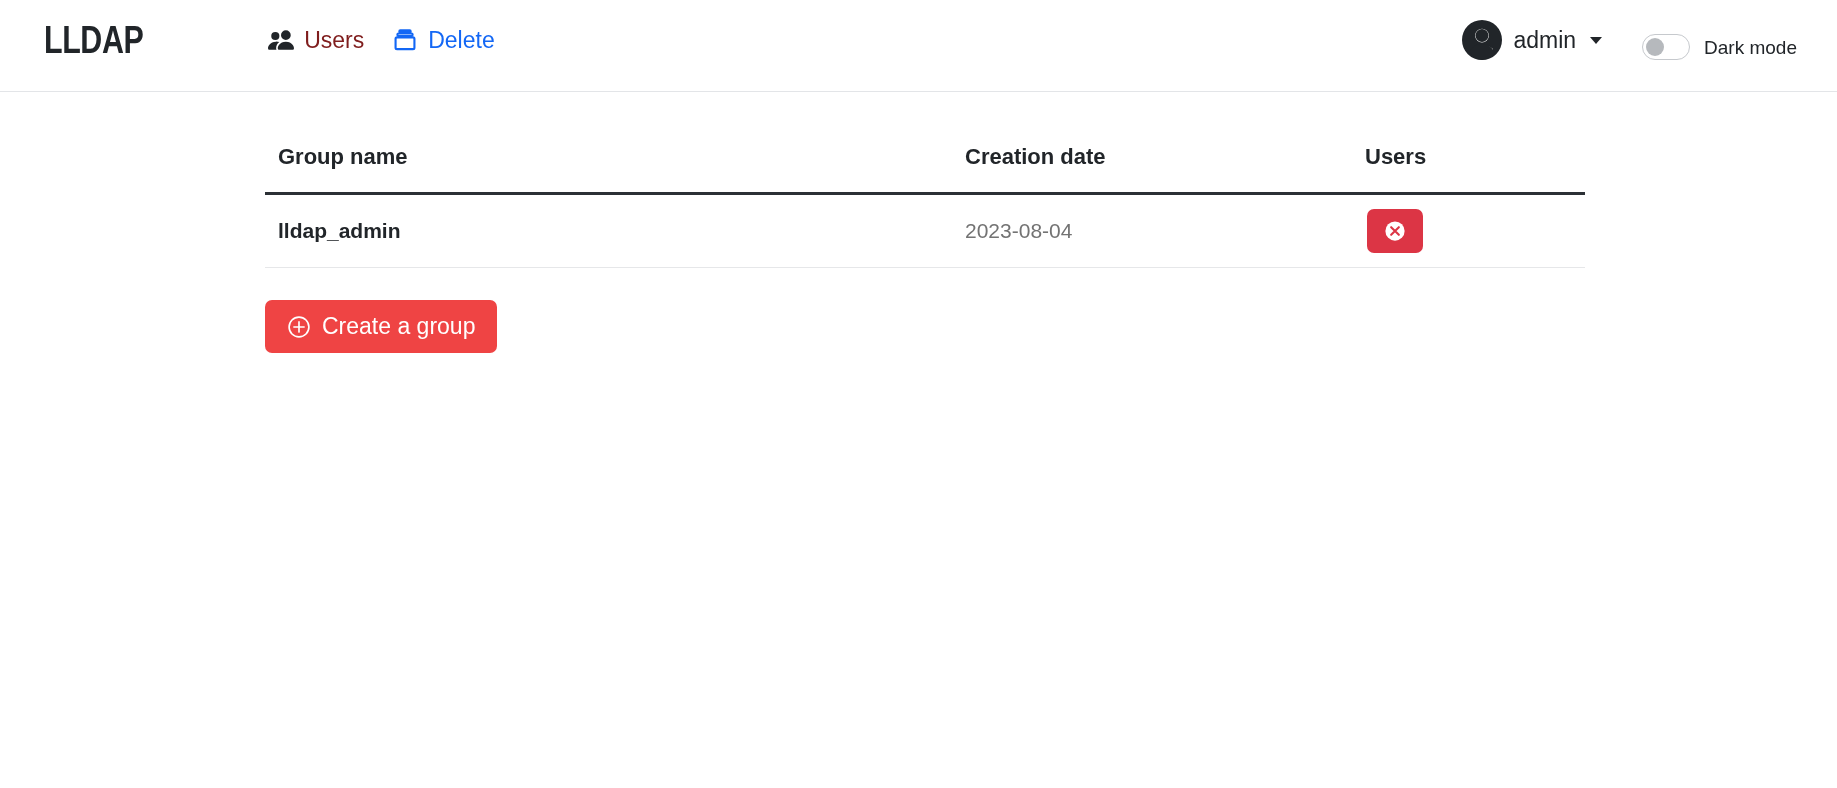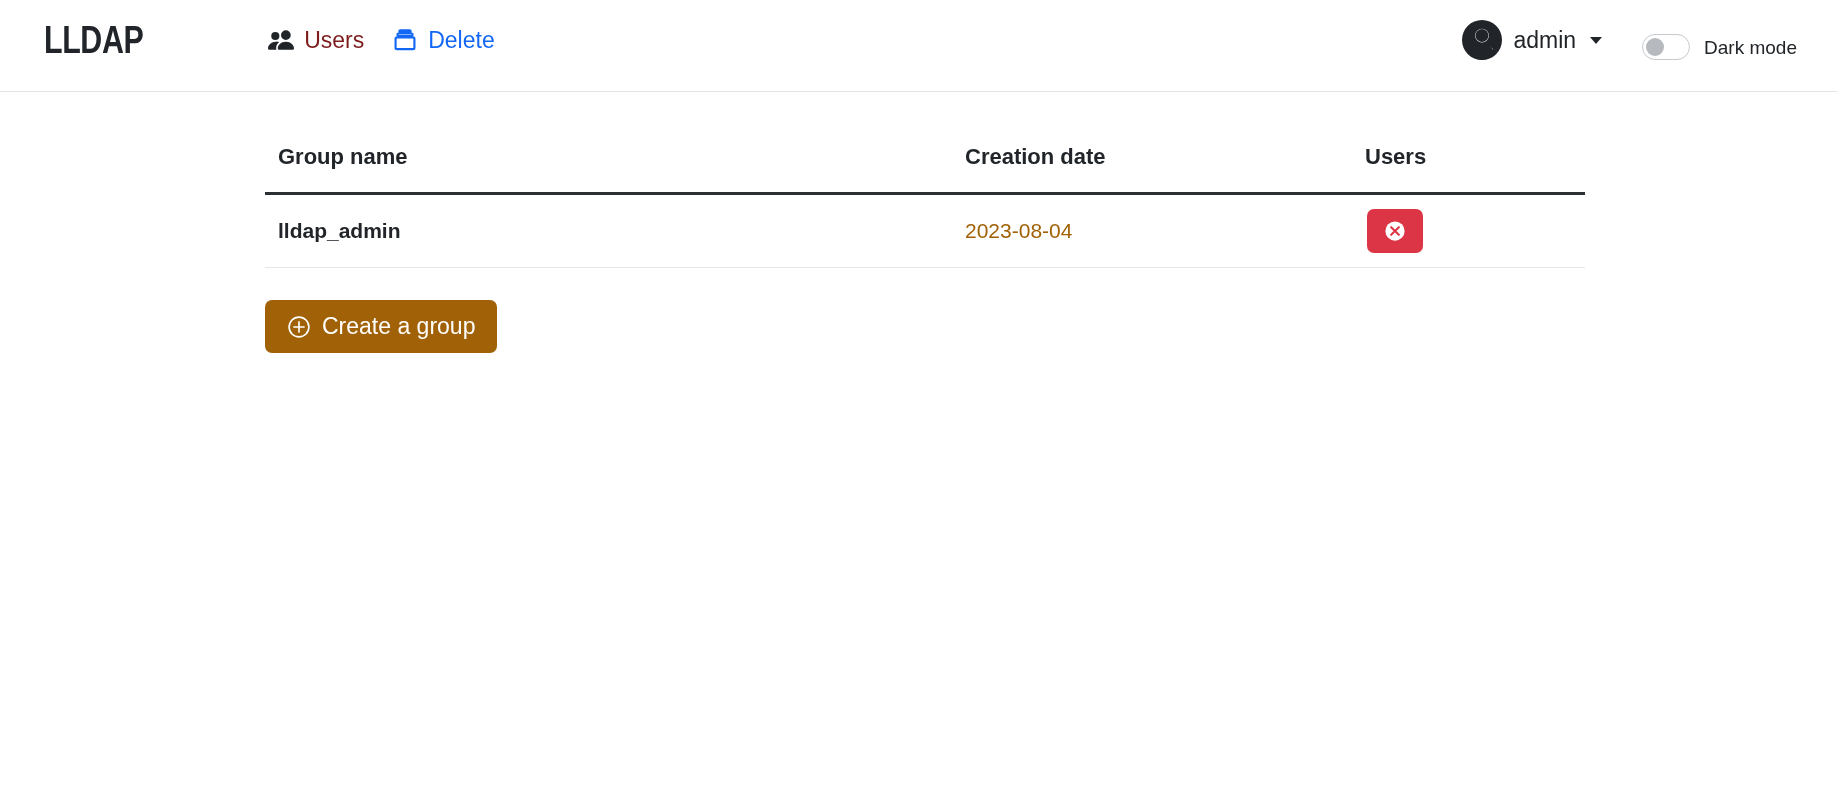--- a/index.html
+++ b/index.html
@@ -147,21 +147,21 @@
     height: 74px;
     font-size: 21px;
   }
   td.cell-name {
     font-weight: 700;
     color: #212529;
     padding-left: 13px;
   }
   td.cell-date {
     font-weight: 400;
-    color: #a16207;
+    color: #737373;
   }
   td.cell-del { padding-left: 2px; }
 
   .delete-btn {
     width: 56px;
     height: 44px;
     border: none;
     border-radius: 7px;
     background: #dc3545;
     display: inline-flex;
@@ -171,21 +171,21 @@
     padding: 0;
   }
 
   .create-btn {
     margin-top: 32px;
     margin-left: 0;
     height: 53px;
     padding: 0 22px;
     border: none;
     border-radius: 7px;
-    background: #a16207;
+    background: #ef4444;
     color: #ffffff;
     font-family: "Liberation Sans", sans-serif;
     font-size: 23px;
     display: inline-flex;
     align-items: center;
     gap: 11px;
     cursor: pointer;
     white-space: nowrap;
   }
 </style>

